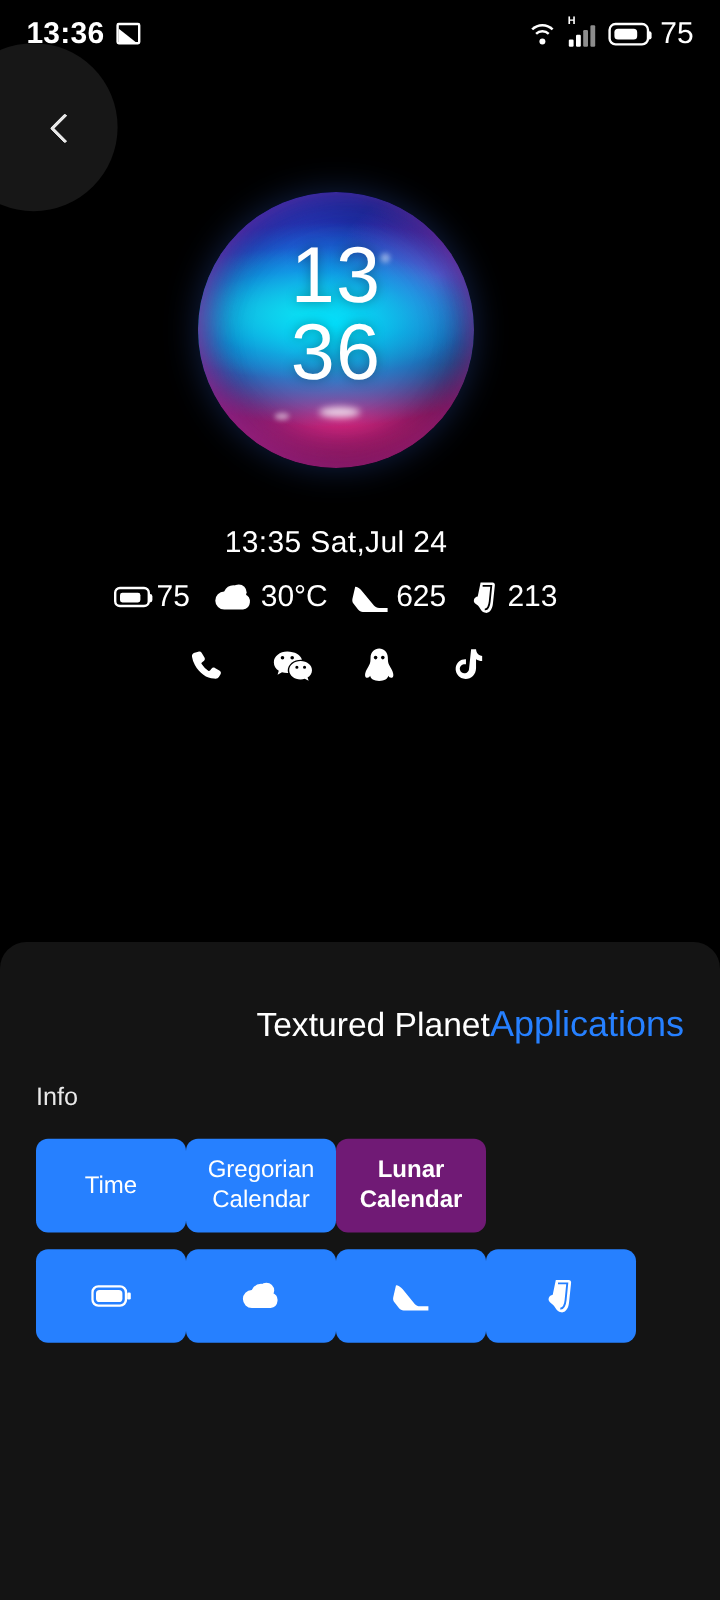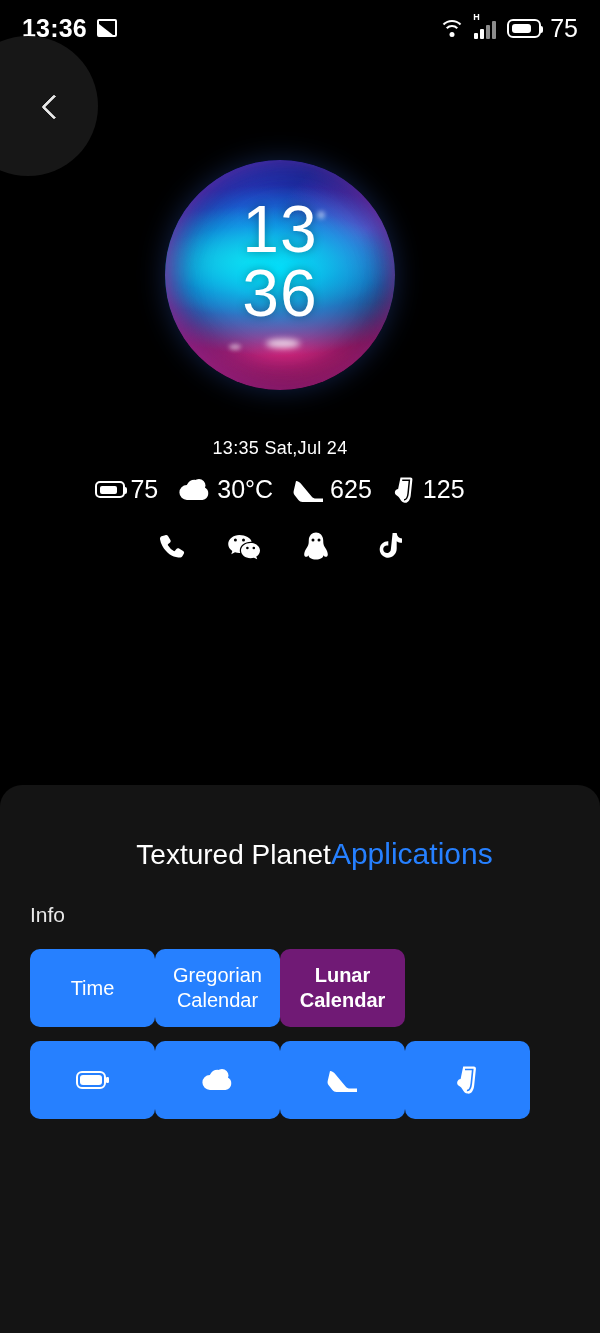--- a/index.html
+++ b/index.html
@@ -110,21 +110,21 @@
   .planet .hour, .planet .minute {
     position:absolute; left:0; width:100%; text-align:center; color:#fff;
     font-size:66px; line-height:66px; font-weight:400; letter-spacing:1px;
     text-shadow:0 0 10px rgba(0,0,0,.35);
   }
   .planet .hour { top:36px; }
   .planet .minute { top:88px;margin-top:12px; }
 
   
   .line-datetime {
-    margin-top:48px; color:#fff; font-size:18px; letter-spacing:.3px;
+    margin-top:48px; color:#fff; font-size:25px; letter-spacing:.3px;
   }
   .line-stats {
     margin-top:16px; display:flex; align-items:center; gap:10px;
     color:#fff; font-size:25px;
   }
   .stat { display:flex; align-items:center; gap:5px; }
   .stat .val { font-size:25px; }
   .stat + .stat { margin-left:10px; }
 
   .mini-batt { width:30px;height:17px;border:2px solid #fff;border-radius:5px;
@@ -135,21 +135,21 @@
 
   .app-row { margin-top:26px; display:flex; align-items:center; gap:38px; }
   .app-row .app { width:34px;height:34px; display:flex;align-items:center;justify-content:center; }
 
   
   .panel {
     position:absolute; left:0; top:785px; width:600px; height:548px;
     background:#141414; border-radius:22px 22px 0 0;
   }
   .panel-head {
-    display:flex; align-items:baseline; justify-content:center;
+    display:flex; align-items:baseline; justify-content:flex-end;
     padding:52px 30px 0 48px;
     margin-left:11px;
   }
   .panel-title { color:#fff; font-size:28px; }
   .panel-link { color:#2680ff; font-size:30px; }
   .section-label { color:#e9e9e9; font-size:21px; padding:32px 0 0 30px; }
 
   .chips {
     display:flex; padding:22px 30px 0 30px;
   }
@@ -243,21 +243,21 @@
         <span class="val">625</span>
       </span>
 
       <span class="stat">
         <span>
           <svg width="26" height="28" viewBox="0 0 26 28">
             <path d="M8.5 1.5h10c1.2 0 2 .9 1.9 2.1l-1.6 15.2c-.2 2-.5 3.4-1.6 5.4-1 1.8-2.6 2.8-4.6 2.5-2.2-.3-3.4-1.7-4.4-3.4-1-1.8-2-2.8-3.4-3.7-1.6-1-2.3-2.4-1.8-4 .5-1.6 1.7-2.3 3.1-2.6L8.5 1.5z" fill="#fff"></path>
             <path d="M10.2 4.2h7.2l-1.3 13c-.2 2-.4 3.2-1.3 4.8-.7 1.3-1.6 1.9-2.8 1.7" fill="none" stroke="#000" stroke-width="1.5"></path>
           </svg>
         </span>
-        <span class="val">125</span>
+        <span class="val">213</span>
       </span>
 
     </div>
 
     <div class="app-row">
 
       <span class="app">
         <svg width="30" height="30" viewBox="0 0 30 30">
           <path d="M8.2 3.2c1-.6 2.2-.3 2.8.7l2.4 4c.6 1 .3 2.2-.6 2.9l-1.6 1.2c-.4.3-.5.8-.3 1.2a18 18 0 0 0 5.9 5.9c.4.2.9.1 1.2-.3l1.2-1.6c.7-.9 1.9-1.2 2.9-.6l4 2.4c1 .6 1.3 1.8.7 2.8l-1.3 2.2c-.8 1.3-2.4 1.9-3.9 1.4C15.6 25.6 9.2 21 5.4 14.1 4.2 11.9 3.4 9.6 3 7.3c-.2-1.3.4-2.5 1.5-3.1z" fill="#fff"></path>
         </svg>

